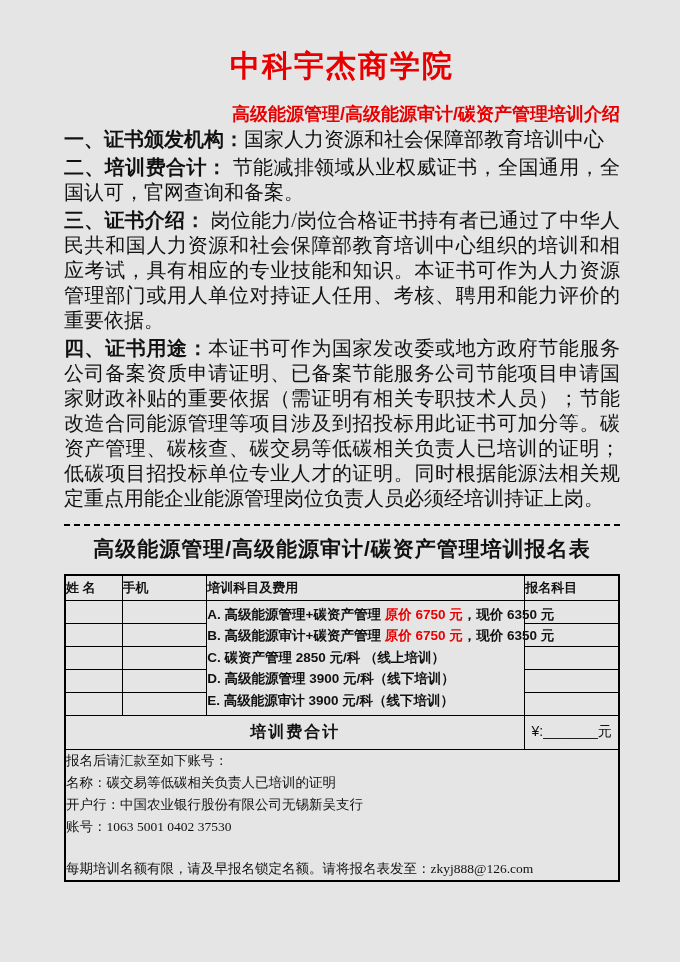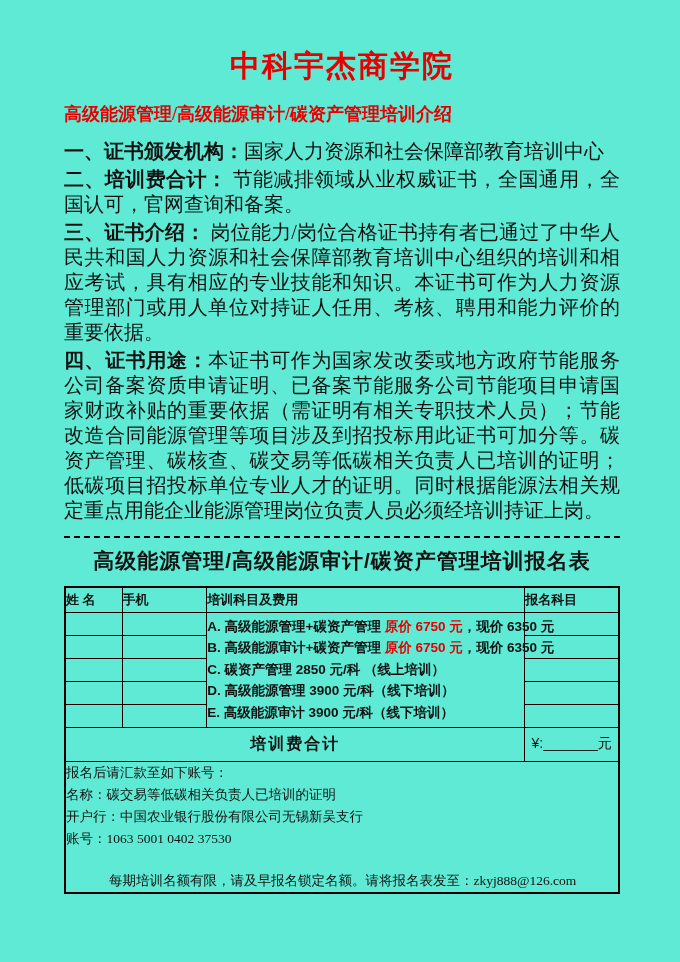--- a/index.html
+++ b/index.html
@@ -6,40 +6,40 @@
   html, body { background: #ffffff; }
   body {
     width: 680px;
     height: 962px;
     font-family: "Liberation Serif", "DejaVu Serif", serif;
     color: #111;
   }
   .page {
     width: 680px;
     height: 962px;
-    background: #5eead4;
+    background: #e5e5e5;
     padding: 46px 60px 0 64px;
     overflow: hidden;
   }
   .doc-title {
     font-family: "Liberation Sans", "DejaVu Sans", sans-serif;
     font-size: 30px;
     font-weight: bold;
     color: #e80000;
     text-align: center;
     letter-spacing: 2px;
     margin-bottom: 15px;
   }
   .doc-subtitle {
-    font-family: Liberation Serif, serif;
+    font-family: Liberation Sans, sans-serif;
     font-size: 18px;
     font-weight: bold;
     color: #e80000;
-    text-align: left;
-    margin-bottom: 13px;
+    text-align: right;
+    margin-bottom: 1px;
   }
   .intro p {
     font-size: 20px;
     line-height: 25px;
     text-align: justify;
     margin-bottom: 3px;
   }
   .intro p b {
     font-family: "Liberation Sans", "DejaVu Sans", sans-serif;
     font-weight: bold;
@@ -104,21 +104,21 @@
   }
   td.bank-cell {
     padding: 7px 10px 10px 10px;
     vertical-align: top;
   }
   .bank-line {
     font-size: 13.5px;
     line-height: 22px;
     font-family: "Liberation Serif", "DejaVu Serif", serif;
   }
-  .capacity-note { margin-top: 20px; padding-left: 43px; }
+  .capacity-note { margin-top: 20px; }
 </style>
 </head>
 <body>
 
 <div class="page">
 
   <div class="doc-title">中科宇杰商学院</div>
   <div class="doc-subtitle">高级能源管理/高级能源审计/碳资产管理培训介绍</div>
 
   <div class="intro">

